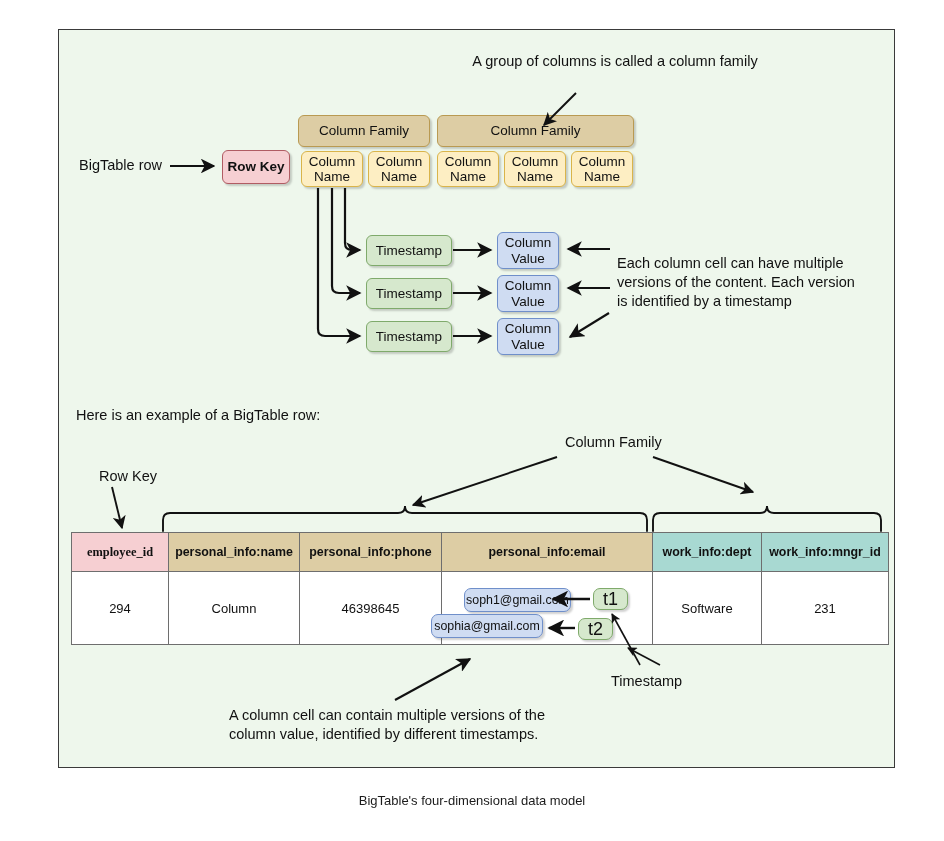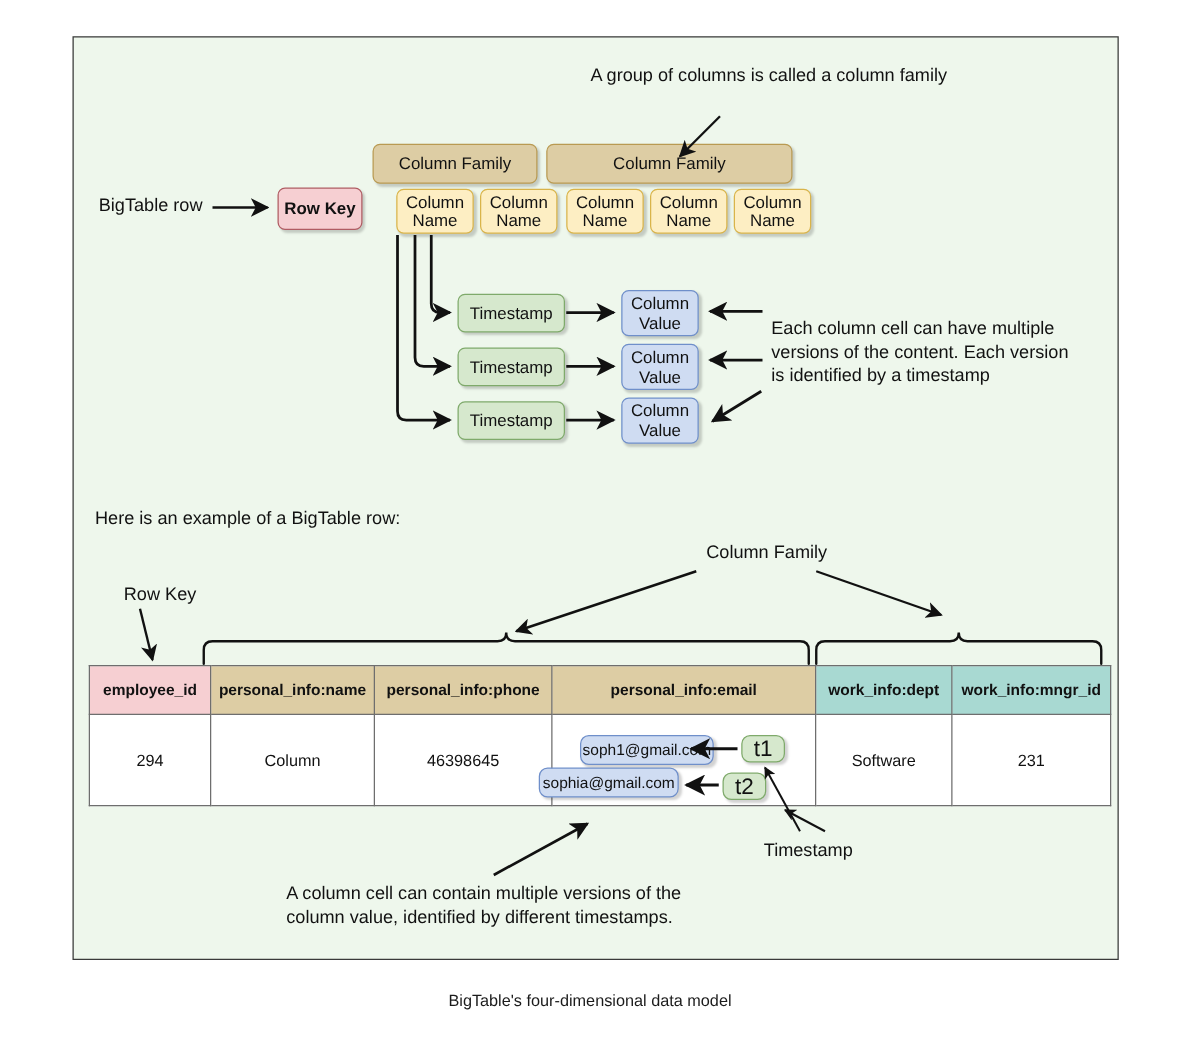--- a/index.html
+++ b/index.html
@@ -49,21 +49,20 @@
     border: 1.6px solid #b05c63;
     font-weight: bold;
   }
   .box-family {
     background: #ddcda4;
     border: 1.6px solid #b99a52;
   }
   .box-colname {
     background: #fdeec3;
     border: 1.6px solid #d9b44a;
-    margin-left: 16px;
   }
   .box-timestamp {
     background: #d6e8cd;
     border: 1.6px solid #7faa6b;
   }
   .box-value {
     background: #cfdcf2;
     border: 1.6px solid #6f8fca;
   }
   .txt {
@@ -183,21 +182,21 @@
   <div class="txt" style="left:565px; top:433px;">Column Family</div>
 
   <div class="txt" style="left:611px; top:672px;">Timestamp</div>
 
   <div class="txt" style="left:229px; top:706px; width:400px;">A column cell can contain multiple versions of the
 column value, identified by different timestamps.</div>
 
   <table id="bt-table">
     <thead>
       <tr>
-        <th class="h-rowkey" style="width:96px;">employee_id</th>
+        <th class="h-rowkey" style="width:96px;font-family:Liberation Serif, serif;">employee_id</th>
         <th class="h-pinfo" style="width:130px;">personal_info:name</th>
         <th class="h-pinfo" style="width:141px;">personal_info:phone</th>
         <th class="h-pinfo" style="width:210px;">personal_info:email</th>
         <th class="h-winfo" style="width:108px;margin-top:12px;">work_info:dept</th>
         <th class="h-winfo" style="width:126px;">work_info:mngr_id</th>
       </tr>
     </thead>
     <tbody>
       <tr>
         <td>294</td>

